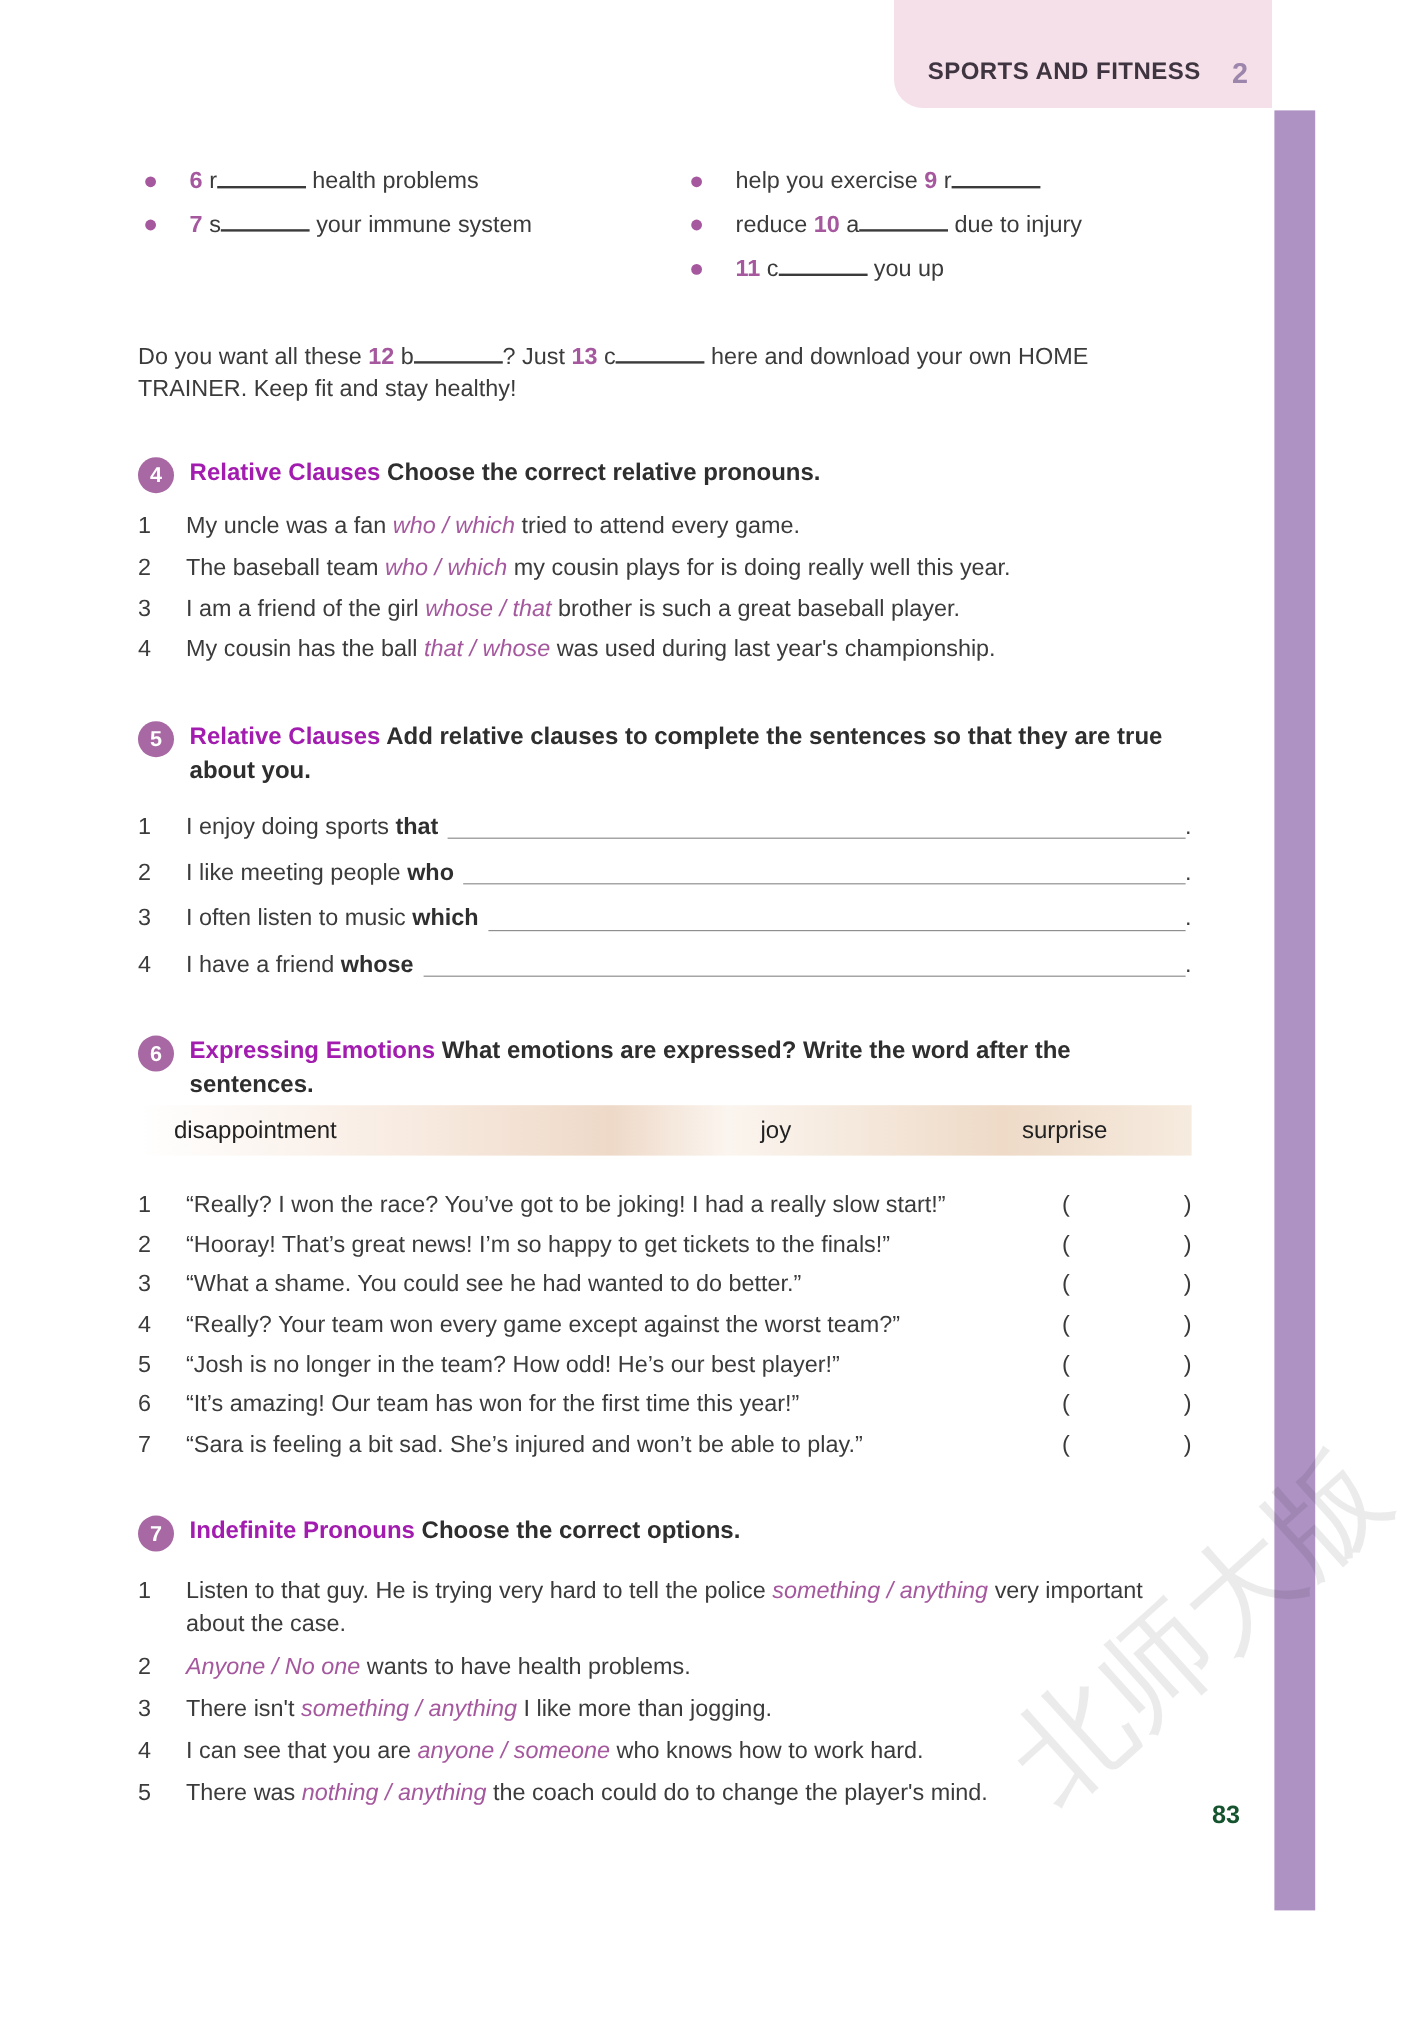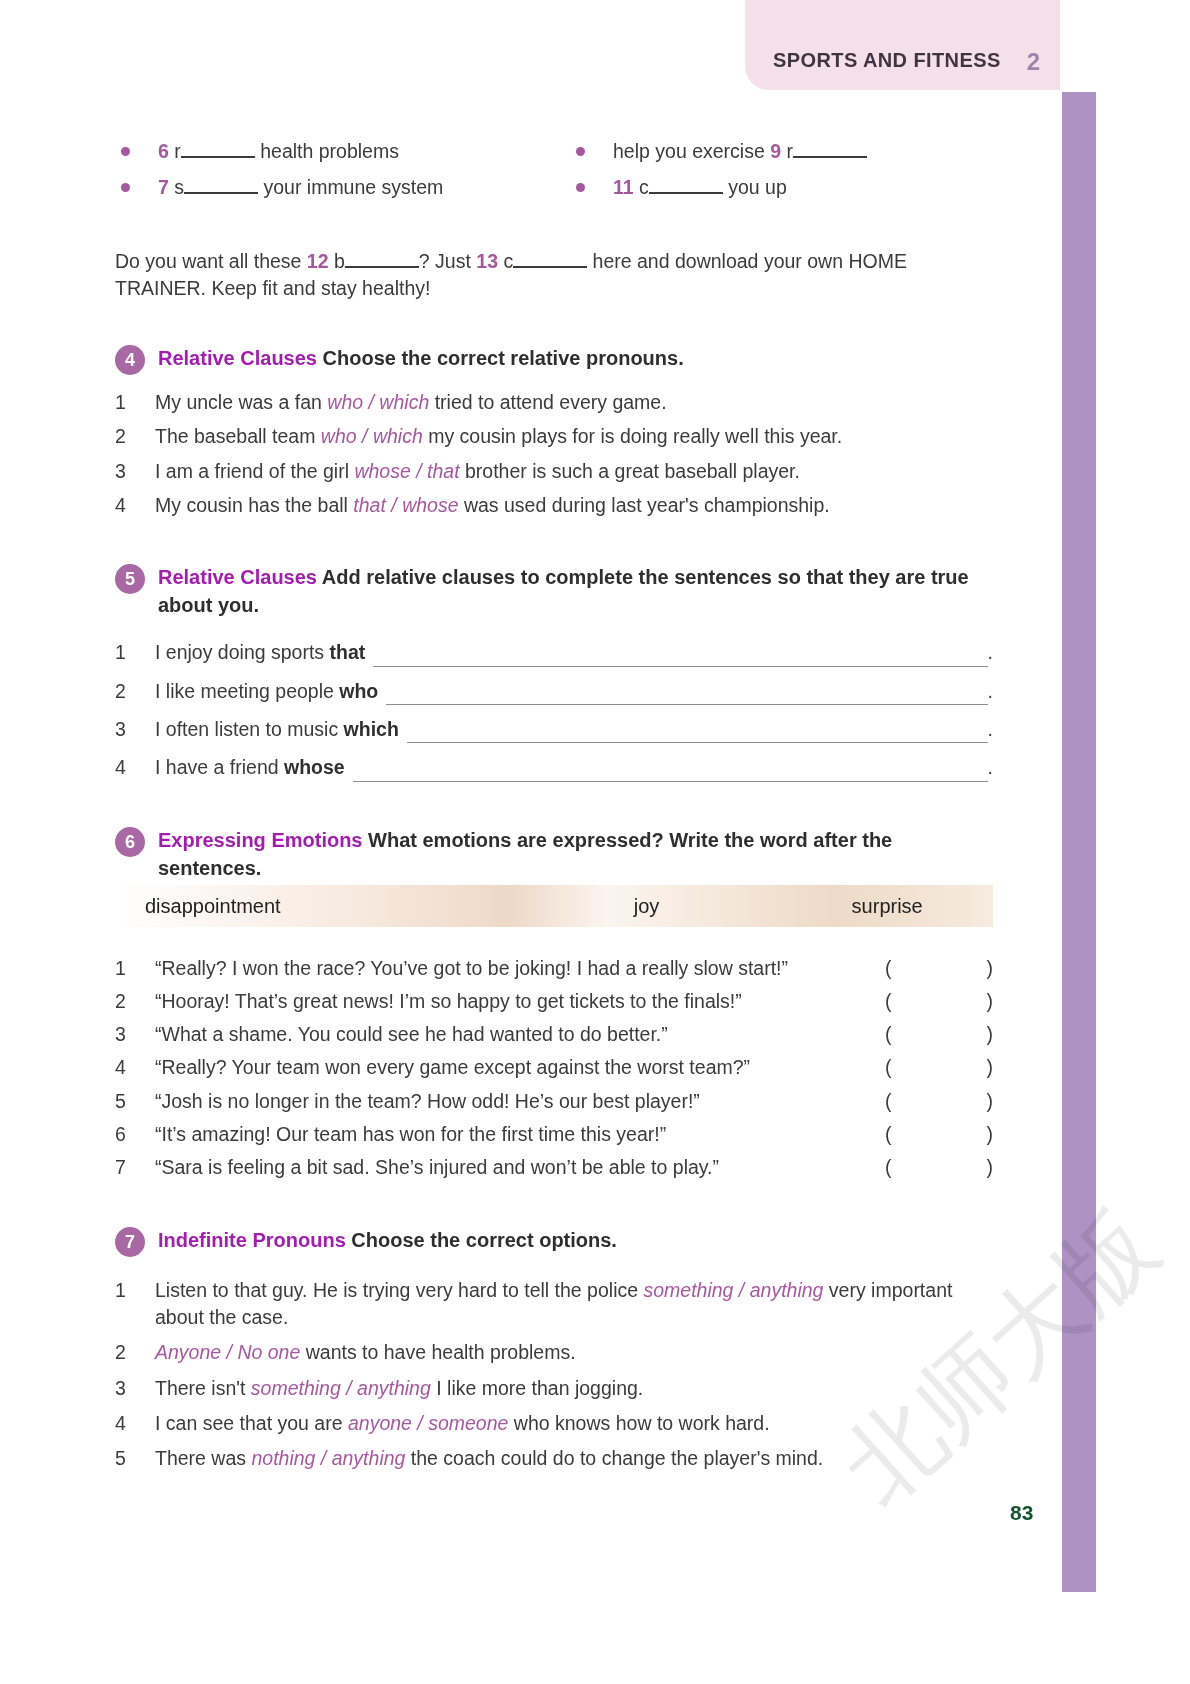--- a/index.html
+++ b/index.html
@@ -42,21 +42,21 @@
   .ttl { color:#a21caf; }
   .instr { color:#2e2e2e; white-space:pre-wrap; }
 
   
   .items { margin-top:14px; display:flex; flex-direction:column; gap:7px; }
   .item { display:flex; align-items:flex-start; }
   .inum { width:40px; flex-shrink:0; color:#3b3b3b; }
   .itext { flex:1; }
 
   
-  .fillrow { display:flex; align-items:flex-end; }
+  .fillrow { display:flex; align-items:center; }
   .longblank { flex:1; border-bottom:1.5px solid #8f8f8f; height:1em; margin-left:8px; }
 
   
   .word-bank { margin-top:3px; height:42px; display:grid; grid-template-columns:38% 24% 30% 8%;
                align-items:center; font-size:20px; color:#222222;
                background:linear-gradient(90deg,#ffffff 0%,#f7e9de 28%,#eed9c8 45%,#fbf5ef 56%,#eedac7 82%,#f6ebdf 100%); }
   .wb-1 { padding-left:30px; }
   .wb-2, .wb-3 { text-align:right; }
   .parens { width:108px; flex-shrink:0; display:flex; justify-content:space-between; margin-left:14px; }
 
@@ -96,20 +96,24 @@
           <span class="t"><span class="t"></span><span class="t num">7</span><span class="t"> s</span><span class="blank"></span><span class="t"> your immune system</span></span>
         </div>
       </div>
       <div class="col">
         <div class="bullet-row">
           <span class="bullet-dot"></span>
           <span class="t"><span class="t">help you exercise </span><span class="t num">9</span><span class="t"> r</span><span class="blank"></span><span class="t"></span></span>
         </div>
         <div class="bullet-row">
           <span class="bullet-dot"></span>
+          <span class="t"><span class="t">reduce </span><span class="t num">10</span><span class="t"> a</span><span class="blank"></span><span class="t"> due to injury</span></span>
+        </div>
+        <div class="bullet-row">
+          <span class="bullet-dot"></span>
           <span class="t"><span class="t"></span><span class="t num">11</span><span class="t"> c</span><span class="blank"></span><span class="t"> you up</span></span>
         </div>
       </div>
     </div>
 
     <p class="intro"><span class="t">Do you want all these </span><span class="t num">12</span><span class="t"> b</span><span class="blank"></span><span class="t">? Just </span><span class="t num">13</span><span class="t"> c</span><span class="blank"></span><span class="t"> here and download your own HOME TRAINER. Keep fit and stay healthy!</span></p>
 
     <div class="ex-header mt-ex4">
       <span class="badge">4</span>
       <div class="ex-title"><span class="ttl">Relative Clauses</span><span class="instr"> Choose the correct relative pronouns.</span></div>

